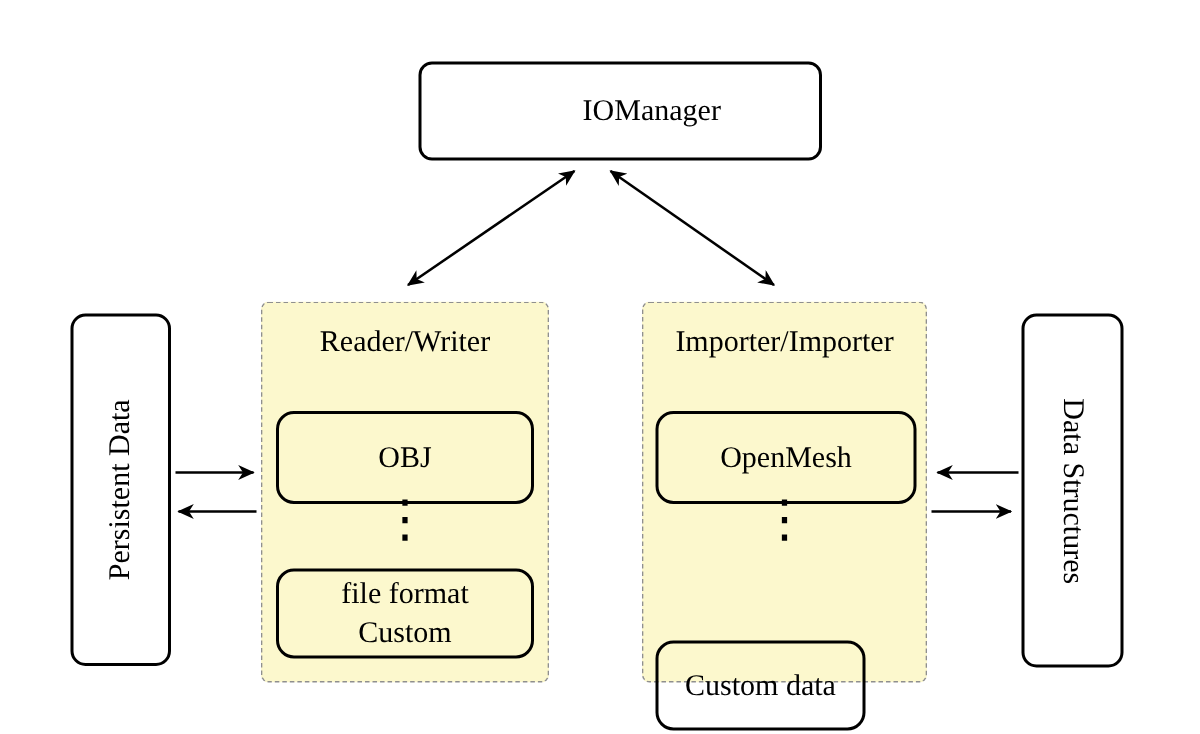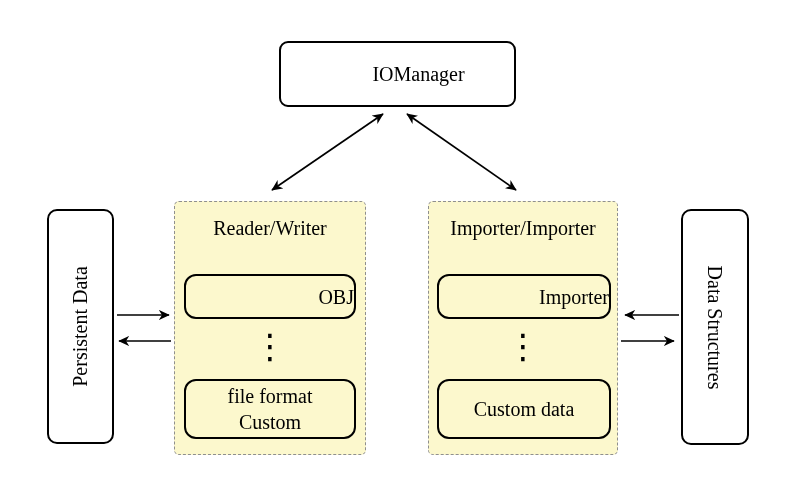--- a/index.html
+++ b/index.html
@@ -12,21 +12,21 @@
   }
   .stage { position: relative; width: 800px; height: 489px; background: #ffffff; }
 
   
   .node {
     position: absolute; background: #ffffff;
     border: 2.5px solid #000; border-radius: 10px;
     display: flex; align-items: center; justify-content: center;
     font-size: 20px;
   }
-  .node-iomanager { left: 279px; top: 41px; width: 237px; height: 66px; border-radius: 9px; padding-left: 42px; }
+  .node-iomanager { left: 279px; top: 41px; width: 269px; height: 66px; border-radius: 9px; padding-left: 42px; }
   .node-persistent { left: 47px; top: 209px; width: 67px; height: 235px; }
   .node-datastructures { left: 681px; top: 209px; width: 68px; height: 236px; }
   .vlabel { white-space: nowrap; display: block; }
   .rot-ccw { transform: rotate(-90deg); }
   .rot-cw  { transform: rotate(90deg); }
 
   
   .group {
     position: absolute; background: #fcf8cd;
     border: 1.6px dashed #8f8f8f; border-radius: 5px;
@@ -37,24 +37,24 @@
     position: absolute; top: 15px; left: 0; width: 100%;
     text-align: center; font-size: 20px;
   }
 
   
   .item {
     position: absolute; border: 2.6px solid #000; border-radius: 12px;
     display: flex; flex-direction: column; align-items: center; justify-content: center;
     font-size: 20px; line-height: 26px; background: transparent; text-align: center;
   }
-  .item-top { left: 9px; top: 72px; width: 172px; height: 45px; align-items: flex-end; }
+  .item-top { left: 9px; top: 72px; width: 172px; height: 62px; }
   .item-bottom { left: 9px; top: 177px; width: 172px; height: 60px; }
   .group-ie .item-top { left: 8px; width: 174px; }
-  .group-ie .item-bottom { left: 8px; width: 174px; }
+  .group-ie .item-bottom { left: 8px; width: 140px; margin-top: 48px; }
 
   .vdots {
     position: absolute; top: 124px; left: 0; width: 100%;
     text-align: center; font-family: "DejaVu Sans", sans-serif;
     font-size: 34px; line-height: 40px; color: #000;
   }
 
   svg.arrows { position: absolute; left: 0; top: 0; width: 800px; height: 489px; pointer-events: none; }
   svg.arrows line { stroke: #000; stroke-width: 1.7; }
 </style>
@@ -83,21 +83,21 @@
     <div class="vdots">⋮</div>
     <div class="item item-bottom">
       <span>file format</span>
       <span>Custom</span>
     </div>
   </div>
 
   <div class="group group-ie">
     <div class="group-title">Importer/Importer</div>
     <div class="item item-top">
-      <span>Importer</span>
+      <span>OpenMesh</span>
     </div>
     <div class="vdots">⋮</div>
     <div class="item item-bottom">
       <span>Custom data</span>
     </div>
   </div>
 
   <svg class="arrows" viewBox="0 0 800 489" xmlns="http://www.w3.org/2000/svg">
     <defs>
       <marker id="ah" markerUnits="userSpaceOnUse" markerWidth="12" markerHeight="10" refX="10.2" refY="5" orient="auto-start-reverse">

